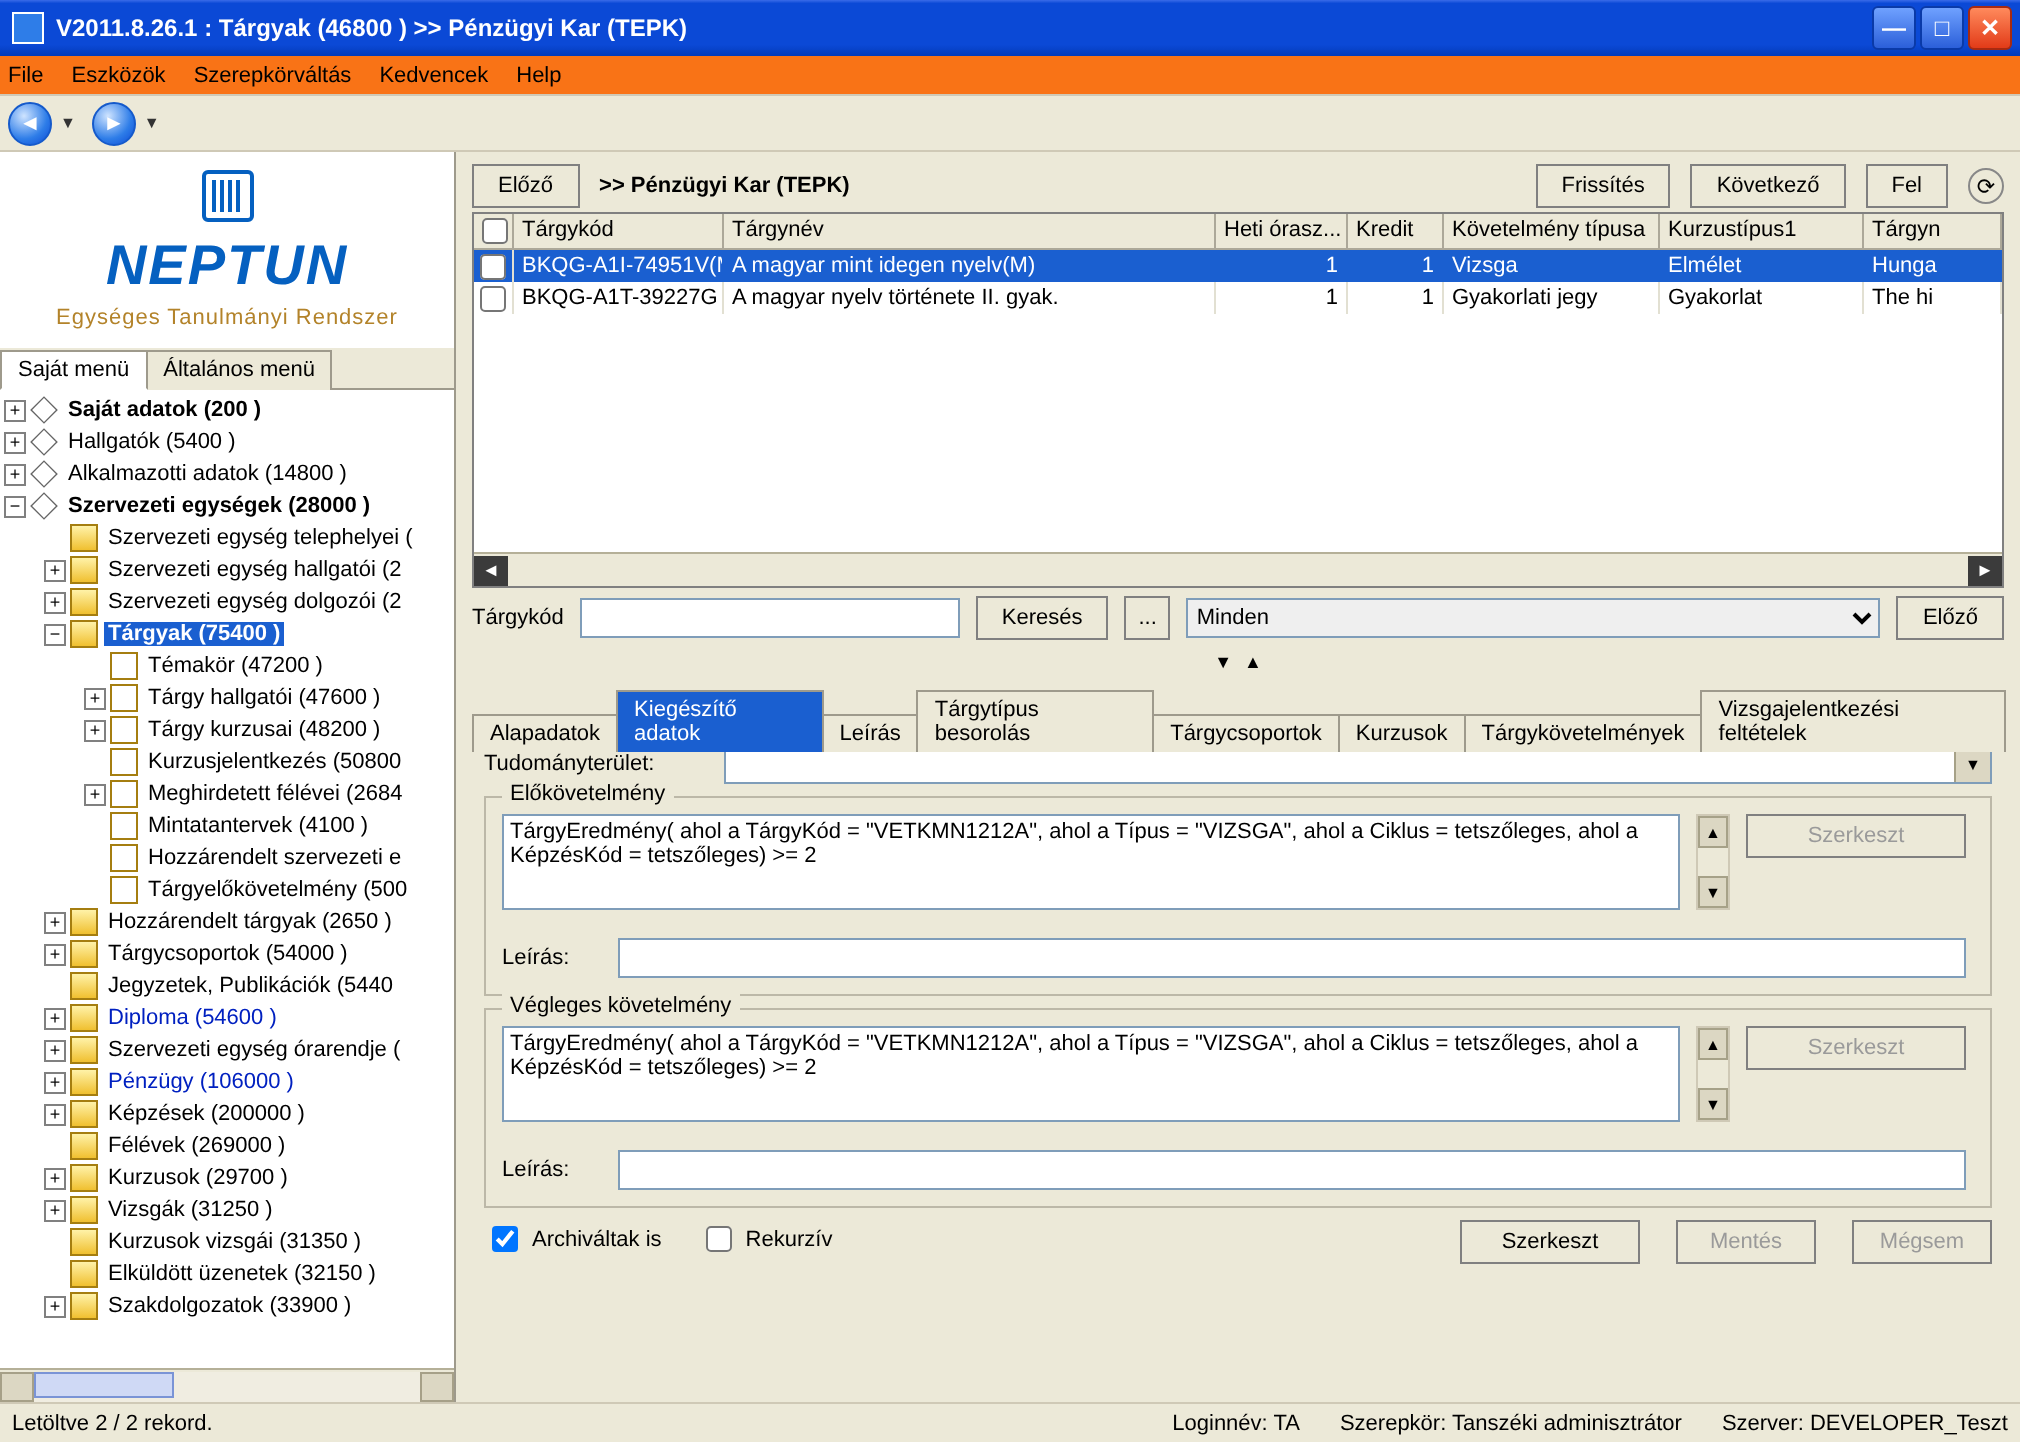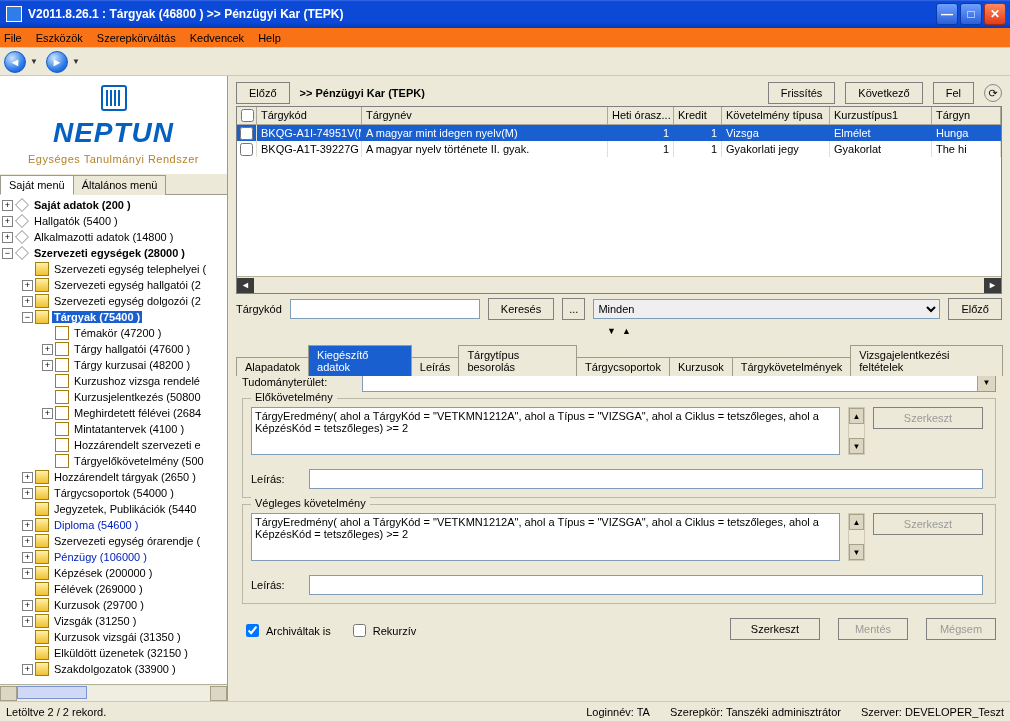--- a/index.html
+++ b/index.html
@@ -202,21 +202,21 @@
   .group .legend{position:absolute;top:-8px;left:8px;background:#ece9d8;padding:0 4px;font-size:11px;}
   .group-row{display:flex;gap:8px;align-items:flex-start;}
   .txtarea{flex:1;height:48px;border:1px solid #7f9db9;background:#fff;font-size:11px;padding:2px 3px;overflow:auto;resize:none;font-family:inherit;}
   .vscroll{width:17px;height:48px;display:flex;flex-direction:column;background:#ece9d8;border:1px solid #cfc9b6;}
   .vscroll .vs-btn{height:16px;background:#dcd7c3;border:1px solid #a6a188;display:flex;align-items:center;justify-content:center;font-size:8px;}
   .vscroll .vs-track{flex:1;}
   .editbtn{width:110px;height:22px;}
   .subrow{display:flex;align-items:center;gap:8px;margin-top:14px;}
   .subrow label{width:50px;}
 
-  .bottomrow{display:flex;align-items:flex-end;gap:18px;height:30px;}
+  .bottomrow{display:flex;align-items:flex-start;gap:18px;height:30px;}
   .bottomrow .chk{display:flex;align-items:center;gap:4px;}
   .bottomrow .spacer{flex:1;}
   .btn.disabled{color:#9a9a9a;}
 
   
   .statusbar{
     height:20px;border-top:1px solid #cfc9b6;background:#ece9d8;
     display:flex;align-items:center;font-size:11px;padding:0 6px;gap:20px;
   }
   .statusbar .seg{white-space:nowrap;}
@@ -325,26 +325,20 @@
           <span class="ind" style="width:40px"></span>
           <span class="pm">+</span>
           <span class="ic page"></span>
           <span class="lbl">Tárgy hallgatói (47600  )</span>
         </div>
       <div class="tree-row">
           <span class="ind" style="width:40px"></span>
           <span class="pm">+</span>
           <span class="ic page"></span>
           <span class="lbl">Tárgy kurzusai (48200  )</span>
-        </div>
-      <div class="tree-row">
-          <span class="ind" style="width:40px"></span>
-          <span class="pm none"></span>
-          <span class="ic page"></span>
-          <span class="lbl">Kurzushoz vizsga rendelé</span>
         </div>
       <div class="tree-row">
           <span class="ind" style="width:40px"></span>
           <span class="pm none"></span>
           <span class="ic page"></span>
           <span class="lbl">Kurzusjelentkezés (50800</span>
         </div>
       <div class="tree-row">
           <span class="ind" style="width:40px"></span>
           <span class="pm">+</span>

